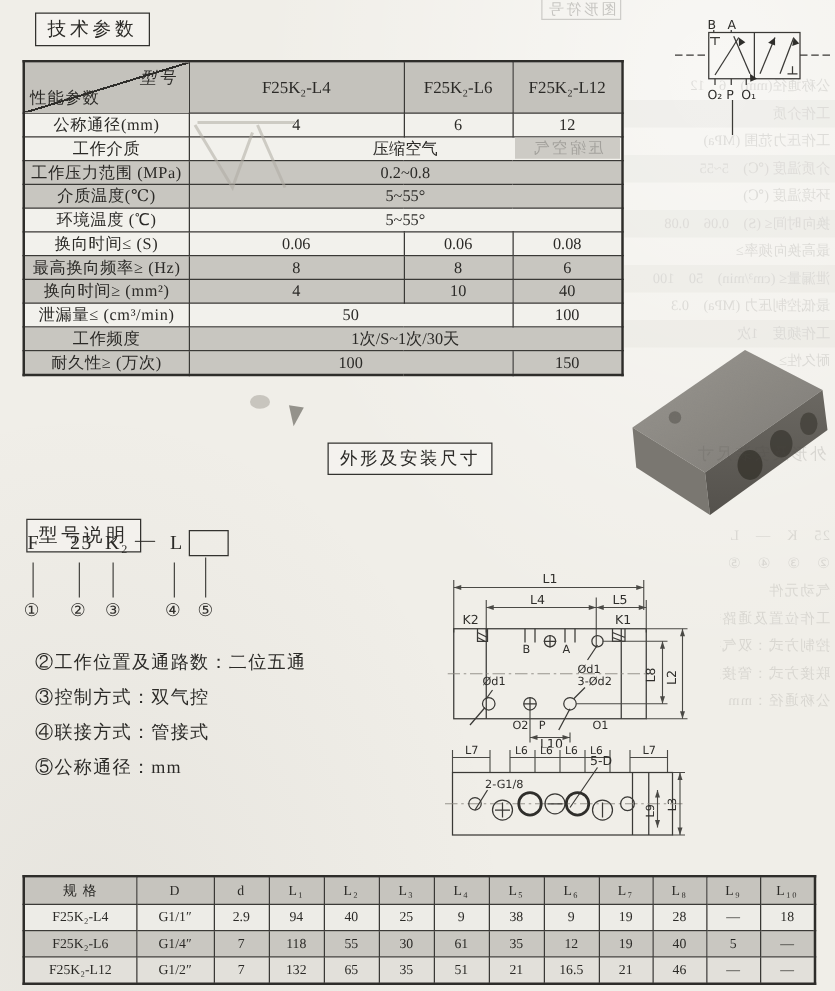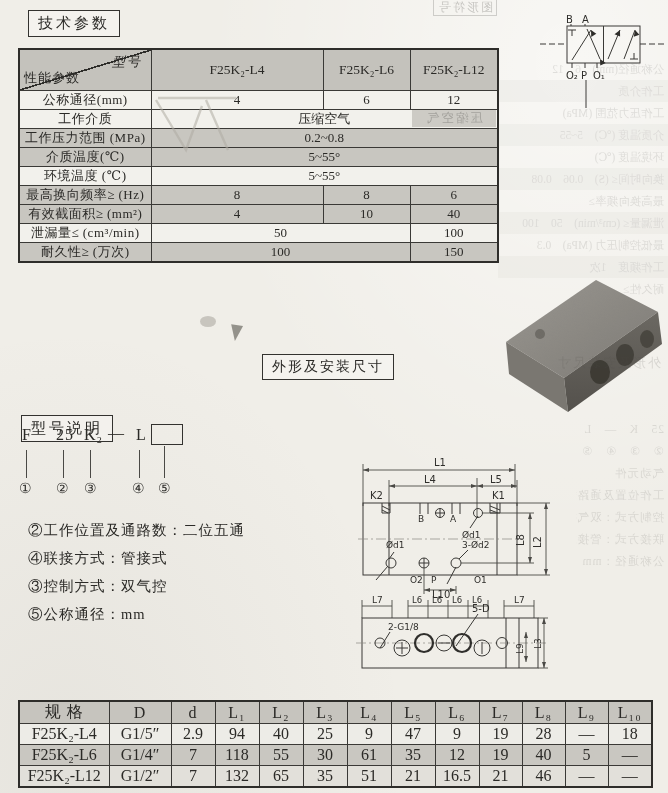--- a/index.html
+++ b/index.html
@@ -18,32 +18,32 @@
     border:1.6px solid #33322f;background:rgba(246,245,241,.6);
     padding:3px 9px;font-size:15px;letter-spacing:3px;color:#2b2a27;
   }
   
   table{border-collapse:collapse;}
   #tech-table{left:18px;top:48px;width:479px;table-layout:fixed;
     border:2px solid #2e2d2a;font-size:13px;}
   #tech-table td{border:1px solid #3a3936;height:18px;text-align:center;
     padding:0 2px;overflow:hidden;white-space:nowrap;}
   #tech-table tr.shade td{background:#c8c6c0;}
-  #tech-table tr.plain td{background:#f2f1ec;}
+  #tech-table tr.plain td{background:#f2f1ec;font-family:Liberation Serif, serif;}
   #tech-table td.lbl{font-size:13px;letter-spacing:.5px;}
   #tech-table .hdr td{background:#c4c2bc;height:40px;font-size:13.5px;}
   .corner{position:relative;padding:0;}
   .corner::after{content:'';position:absolute;inset:0;
     background:linear-gradient(to bottom right,transparent calc(50% - .8px),
       #2e2d2a calc(50% - .8px),#2e2d2a calc(50% + .8px),transparent calc(50% + .8px));}
   .corner .c-top{position:absolute;top:3px;right:8px;transform:skewX(-14deg);font-size:13px;letter-spacing:2px;}
   .corner .c-bot{position:absolute;bottom:3px;left:4px;font-size:13px;letter-spacing:1px;}
   
   #dim-table{left:18px;top:700px;width:633px;table-layout:fixed;
-    border:2.2px solid #2e2d2a;font-size:16px;}
+    border:2.2px solid #2e2d2a;font-size:11px;}
   #dim-table td,#dim-table th{border:1px solid #3a3936;height:20px;text-align:center;
     padding:0 1px;font-weight:normal;overflow:hidden;white-space:nowrap;}
   #dim-table thead th{background:#c6c4be;height:21px;letter-spacing:1px;}
   #dim-table tbody tr:nth-child(1) td{background:#edecе7;background:#edece7;}
   #dim-table tbody tr:nth-child(2) td{background:#c9c7c1;}
   #dim-table tbody tr:nth-child(3) td{background:#e2e0da;}
   
   .mpart{font-size:16px;letter-spacing:1px;}
   .vline{width:1.4px;background:#4a4945;}
   .circnum{font-size:14px;color:#33322f;}
@@ -135,36 +135,46 @@
           <td colspan="3">0.2~0.8</td>
         </tr>
         <tr class="shade">
           <td class="lbl">介质温度(℃)</td>
           <td colspan="3">5~55°</td>
         </tr>
         <tr class="plain">
           <td class="lbl">环境温度 (℃)</td>
           <td colspan="3">5~55°</td>
         </tr>
+        <tr class="plain">
+          <td class="lbl">换向时间≤ (S)</td>
+          <td colspan="1">0.06</td>
+          <td colspan="1">0.06</td>
+          <td colspan="1">0.08</td>
+        </tr>
         <tr class="shade">
           <td class="lbl">最高换向频率≥ (Hz)</td>
           <td colspan="1">8</td>
           <td colspan="1">8</td>
           <td colspan="1">6</td>
         </tr>
         <tr class="shade">
-          <td class="lbl">有效截面积≥ (mm²)</td>
+          <td class="lbl">换向时间≥ (mm²)</td>
           <td colspan="1">4</td>
           <td colspan="1">10</td>
           <td colspan="1">40</td>
         </tr>
         <tr class="plain">
           <td class="lbl">泄漏量≤ (cm³/min)</td>
           <td colspan="2">50</td>
           <td colspan="1">100</td>
+        </tr>
+        <tr class="shade">
+          <td class="lbl">工作频度</td>
+          <td colspan="3">1次/S~1次/30天</td>
         </tr>
         <tr class="shade">
           <td class="lbl">耐久性≥ (万次)</td>
           <td colspan="2">100</td>
           <td colspan="1">150</td>
         </tr>
       </tbody>
   </table>
 
   <svg class="abs" style="left:148px;top:86px;pointer-events:none;" width="110" height="80" viewBox="0 0 110 80">
@@ -240,22 +250,22 @@
   <div class="abs vline" style="left:164px;top:446px;height:32px;"></div>
 
   <div class="abs circnum" style="left:19px;top:480px;">①</div>
   <div class="abs circnum" style="left:56px;top:480px;">②</div>
   <div class="abs circnum" style="left:84px;top:480px;">③</div>
   <div class="abs circnum" style="left:132px;top:480px;">④</div>
   <div class="abs circnum" style="left:158px;top:480px;">⑤</div>
 
   <ul id="notes" class="abs">
       <li>②工作位置及通路数：二位五通</li>
+      <li>③控制方式：双气控</li>
       <li>④联接方式：管接式</li>
-      <li>③控制方式：双气控</li>
       <li>⑤公称通径：mm</li>
     </ul>
 
   <svg class="abs" style="left:358px;top:448px;" width="202" height="150" viewBox="0 0 202 150">
 
     <line x1="5" y1="22" x2="157" y2="22" class="dim"></line>
     <line x1="5" y1="16" x2="5" y2="58" class="dim"></line>
       <line x1="157" y1="16" x2="157" y2="40" class="dim"></line>
     <polygon points="5,22 11,20 11,24" fill="#4a4945"></polygon>
       <polygon points="157,22 151,20 151,24" fill="#4a4945"></polygon>
@@ -432,27 +442,27 @@
           <th>L₆</th>
           <th>L₇</th>
           <th>L₈</th>
           <th>L₉</th>
           <th>L₁₀</th>
         </tr>
       </thead>
     <tbody>
         <tr>
           <td>F25K₂-L4</td>
-          <td>G1/5″</td>
+          <td>G1/1″</td>
           <td>2.9</td>
           <td>94</td>
           <td>40</td>
           <td>25</td>
           <td>9</td>
-          <td>47</td>
+          <td>38</td>
           <td>9</td>
           <td>19</td>
           <td>28</td>
           <td>—</td>
           <td>18</td>
         </tr>
         <tr>
           <td>F25K₂-L6</td>
           <td>G1/4″</td>
           <td>7</td>

